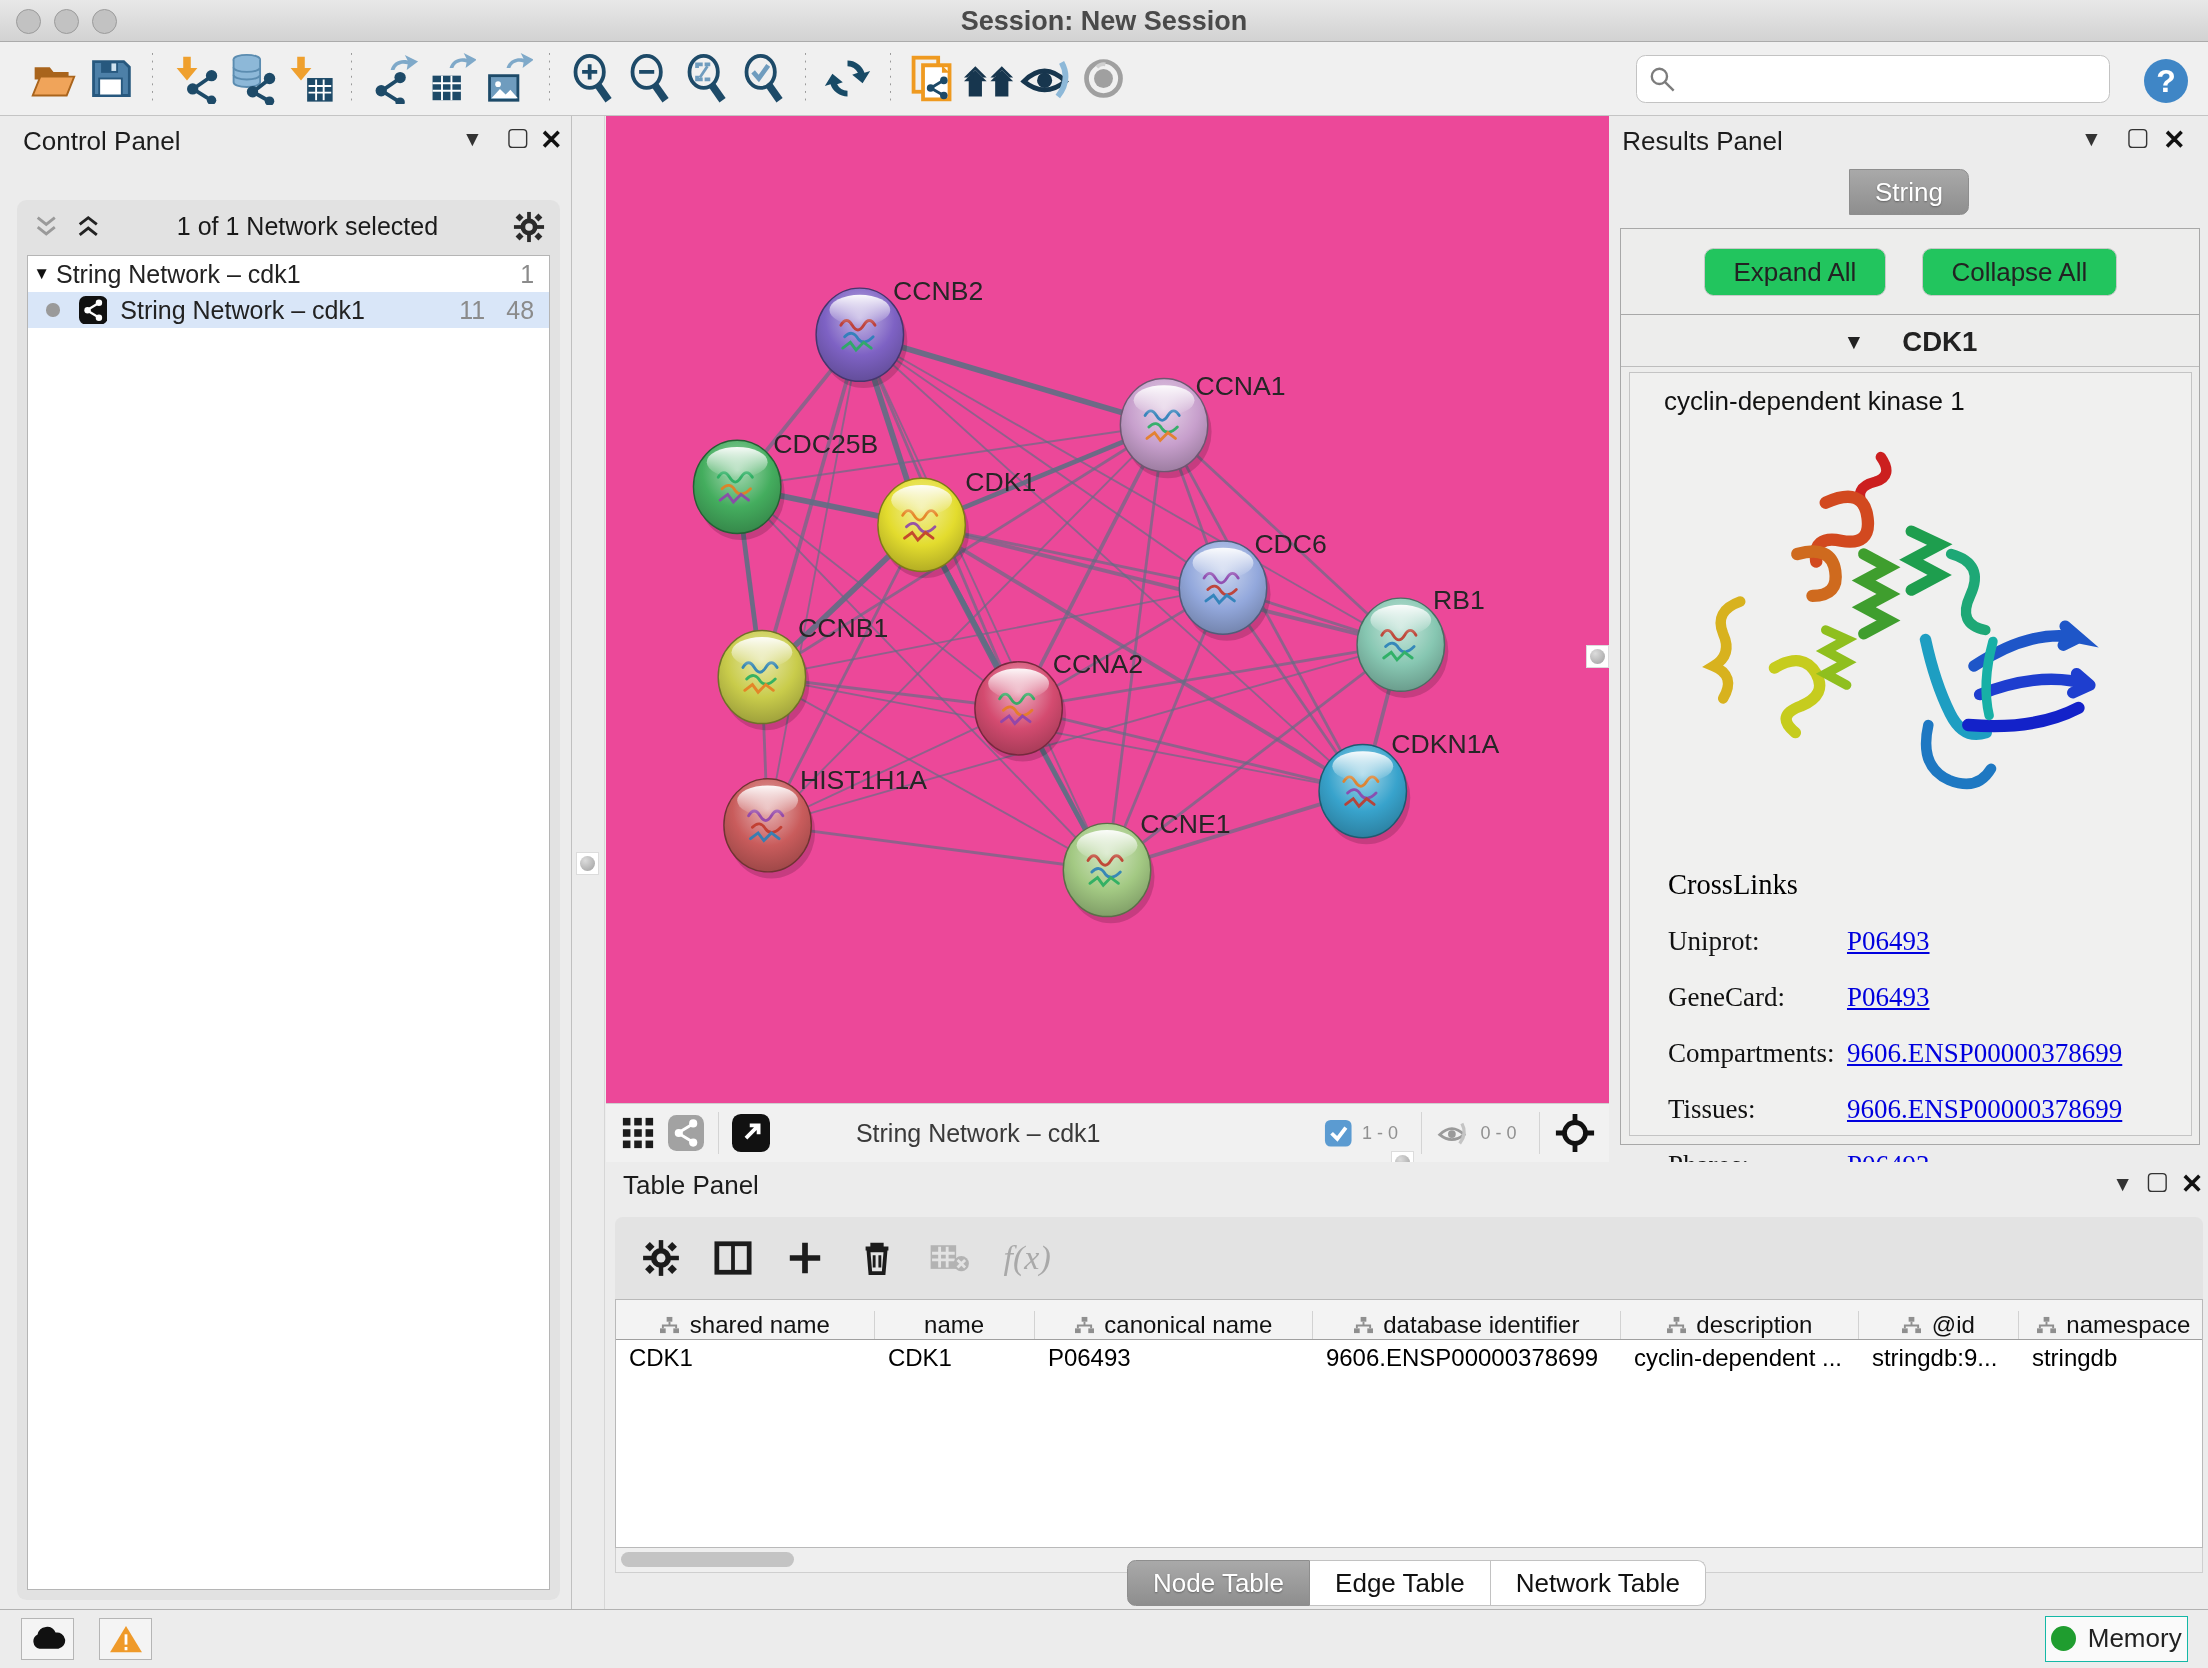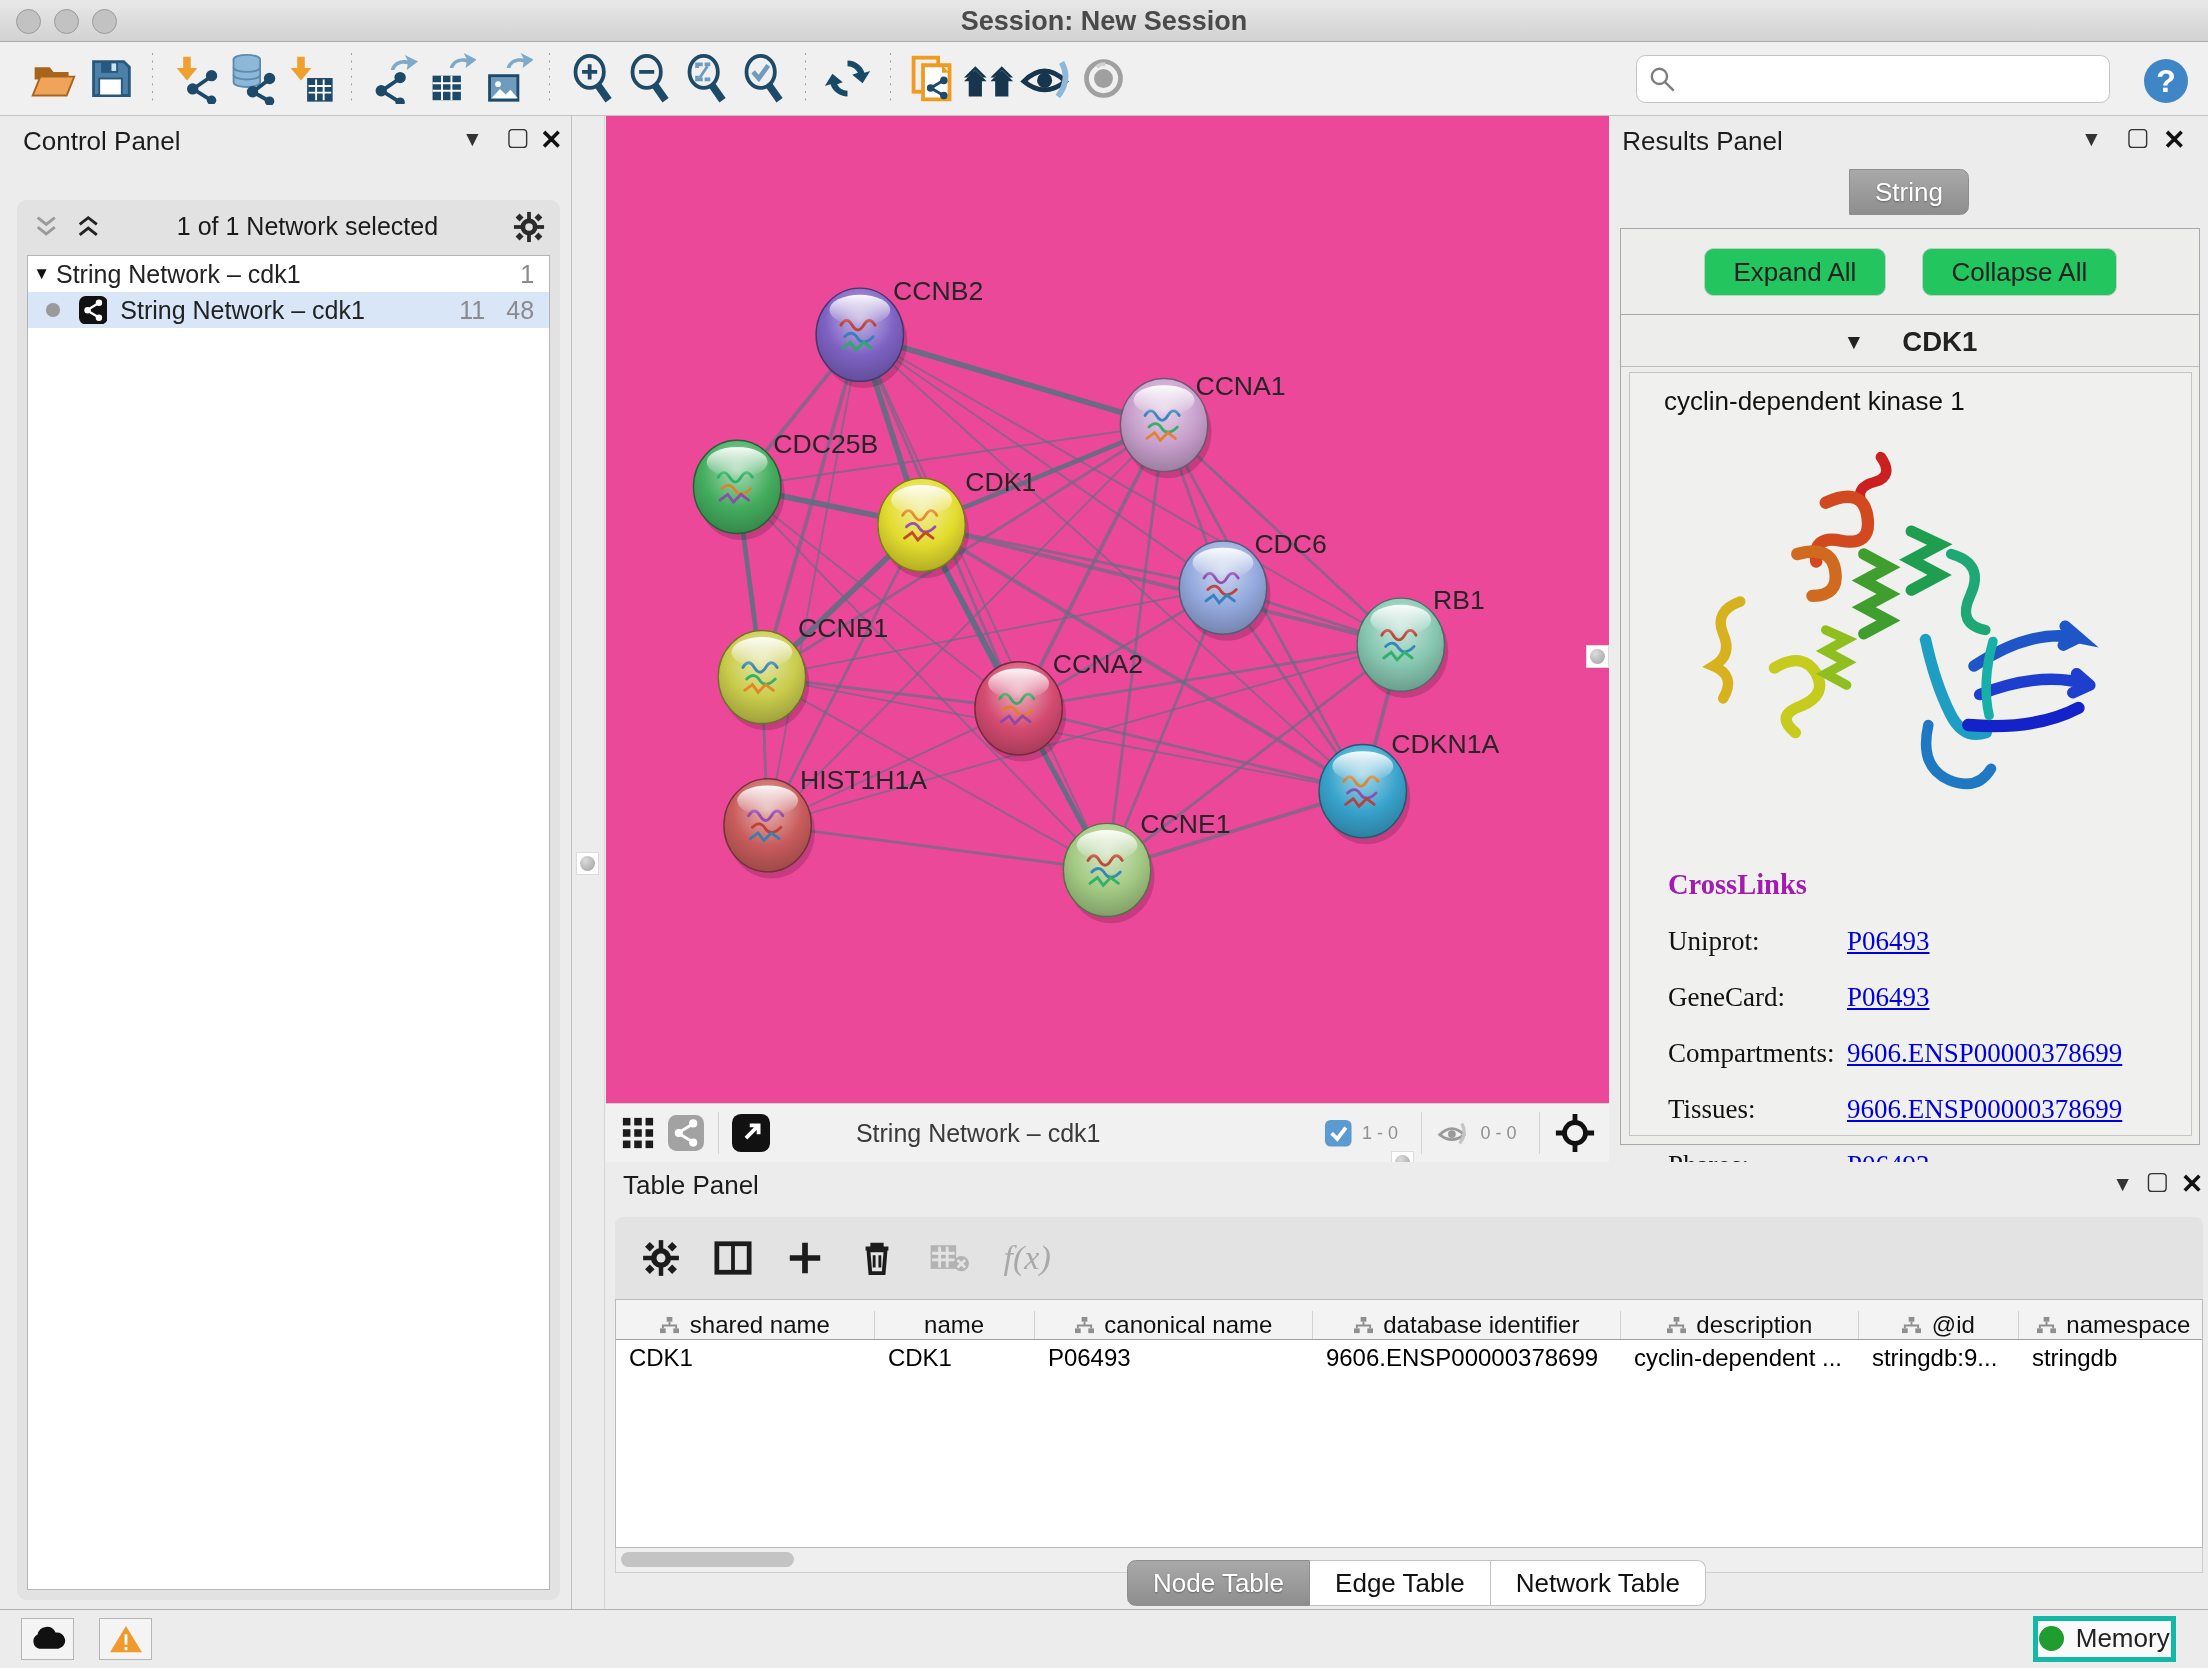--- a/index.html
+++ b/index.html
@@ -57,21 +57,21 @@
   .results-panel{position:absolute;left:1609px;top:116px;width:599px;height:1046px;background:#ececec;}
   .rp-outer{position:absolute;left:11.4px;right:7.6px;top:112px;bottom:17px;border:1px solid #a8a8a8;background:#ededec;}
   .rp-btnrow{position:absolute;left:0;right:0;top:0;height:86px;border-bottom:1px solid #a8a8a8;
     display:flex;align-items:center;justify-content:center;gap:36px;}
   .rp-btn{height:48px;line-height:46px;padding:0 28.5px;background:#22c55e;border:1px solid #c9c9c9;
     border-radius:9.5px;font-size:26px;}
   .rp-entryhead{position:absolute;left:0;right:0;top:89px;height:49px;display:flex;align-items:center;
     justify-content:center;gap:38px;font-size:27.6px;font-weight:bold;border-bottom:1px solid #bdbdbd;}
   .rp-content{position:absolute;left:7.6px;right:7.6px;top:143px;bottom:7.6px;background:#f0f0ef;border:1px solid #c4c4c4;}
   .rp-desc{font-size:26px;color:#111;padding:13.3px 0 0 34px;}
-  .xl-title{font-family:"Liberation Serif",serif;font-weight:bold;font-size:28.5px;color:#a21caf;}
+  .xl-title{font-family:"Liberation Serif",serif;font-weight:normal;font-size:28.5px;color:#000000;}
   .xl-row{display:flex;font-family:"Liberation Serif",serif;font-size:27px;margin-top:25px;}
   .xl-label{width:179px;color:#111;}
   .xl-link{color:#0000de;text-decoration:underline;}
   
   .table-panel{position:absolute;left:606px;top:1162px;width:1603px;height:447px;background:#ececec;}
   .tp-toolbar{position:absolute;left:8.6px;right:5.7px;top:55px;height:82px;background:#e3e3e3;border-radius:7.6px 7.6px 0 0;
     display:flex;align-items:center;gap:34px;padding:0 27px;}
   .tp-table{position:absolute;left:8.6px;right:5.7px;top:137px;height:249px;background:#fff;border:1px solid #b9b9b9;overflow:hidden;}
   .tp-headrow{display:flex;background:#f3f3f3;border-bottom:1.9px solid #9f9f9f;height:40px;align-items:flex-end;}
   .tp-hcell{display:flex;align-items:center;justify-content:center;gap:9.5px;font-size:24px;color:#111;
@@ -79,21 +79,21 @@
   .tp-datarow{display:flex;height:36px;}
   .tp-cell{font-size:24px;color:#000;padding:3.8px 3.8px 0 13.3px;border-right:1px solid transparent;
     overflow:hidden;white-space:nowrap;flex:0 0 auto;}
   .tp-hscroll{position:absolute;left:8.6px;right:5.7px;top:386px;height:25px;background:#efefef;border:1px solid #cfcfcf;border-top:none;}
   .tp-thumb{position:absolute;left:5.7px;top:3.8px;width:173px;height:15px;border-radius:7.6px;background:#c4c4c4;}
   .tp-tabs{position:absolute;left:521px;top:398px;}
   
   .statusbar{position:absolute;left:0;bottom:0;width:100%;height:59px;background:#ececec;border-top:1px solid #b2b2b2;}
   .sb-btn{position:absolute;top:7.6px;width:53px;height:42px;background:#f4f4f4;border:1px solid #b5b5b5;
     display:flex;align-items:center;justify-content:center;}
-  .mem-btn{position:absolute;right:32px;top:5.7px;width:143px;height:46px;background:#fafafa;border:5px solid #14b8a6;
+  .mem-btn{position:absolute;right:20px;top:5.7px;width:143px;height:46px;background:#fafafa;border:1px solid #14b8a6;
     display:flex;align-items:center;justify-content:center;gap:11.4px;font-size:26px;}
   .mem-dot{width:25px;height:25px;border-radius:50%;background:#1f9d2f;}
   .fx{font-family:"Liberation Serif",serif;font-style:italic;font-size:34px;color:#a9a9a9;}
 </style>
 </head>
 <body>
 
 <div class="window">
 
   <div class="titlebar">

